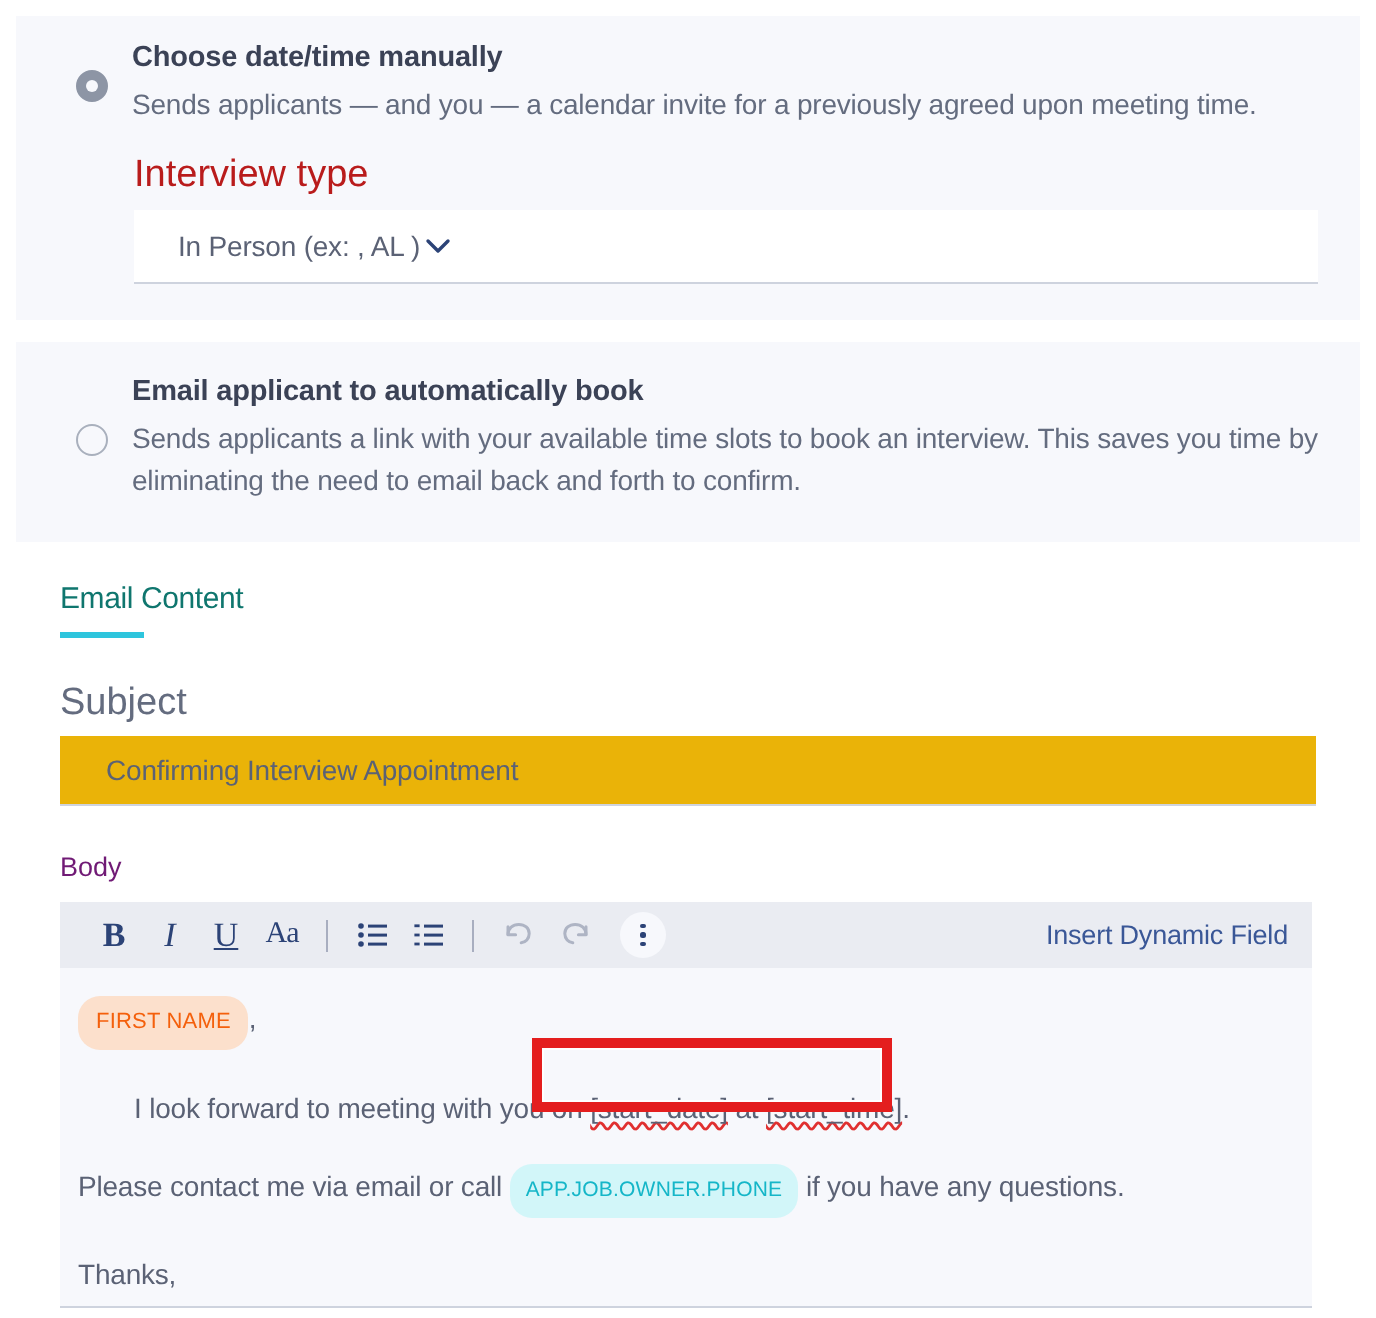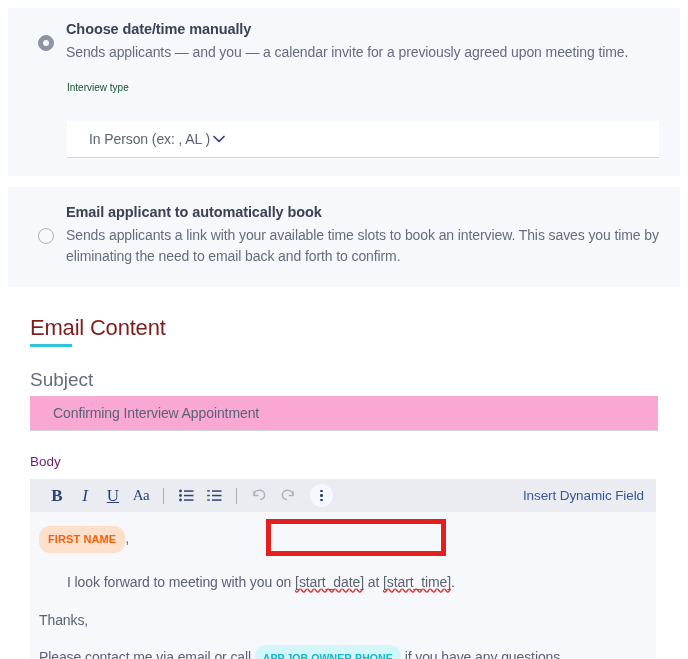--- a/index.html
+++ b/index.html
@@ -87,24 +87,24 @@
     letter-spacing: -0.1px;
   }
 
   
   .interview-type-wrap {
     padding-left: 59px;
     padding-right: 21px;
     margin-top: 16px;
   }
   .field-label {
-    font-size: 10px;
-    color: #14532d;
+    font-size: 19px;
+    color: #b91c1c;
     line-height: 18px;
-    margin-bottom: 24px;
+    margin-bottom: 8px;
   }
   .select-box {
     background: #ffffff;
     border-bottom: 1px solid #ced3de;
     height: 37px;
     display: flex;
     align-items: center;
     justify-content: flex-start;
     padding: 0 15px 0 22px;
   }
@@ -118,24 +118,24 @@
     display: block;
   }
   .chev svg { display: block; }
 
   
   .section {
     padding-left: 22px;
     padding-right: 22px;
   }
   .section-title {
-    font-size: 22px;
-    color: #7f1d1d;
+    font-size: 15px;
+    color: #0f766e;
     line-height: 27px;
-    margin-top: 27px;
+    margin-top: 15px;
     display: inline-block;
     position: relative;
     letter-spacing: -0.2px;
   }
   .section-title .rule {
     position: absolute;
     left: 0;
     bottom: -6px;
     width: 42px;
     height: 3px;
@@ -143,21 +143,21 @@
   }
 
   .subject-block { margin-top: 30px; }
   .subject-label {
     font-size: 19px;
     color: #646c7f;
     line-height: 18px;
   }
   .subject-field {
     margin-top: 7px;
-    background: #f9a8d4;
+    background: #eab308;
     border-bottom: 1px solid #ced3de;
     height: 35px;
     display: flex;
     align-items: center;
     padding-left: 23px;
   }
   .subject-value {
     font-size: 14px;
     color: #5b6275;
     letter-spacing: -0.1px;
@@ -250,21 +250,21 @@
     margin-bottom: 15px;
     white-space: nowrap;
   }
   .eb-line.l1 { margin-bottom: 19px; }
   .eb-line.l2 { margin-bottom: 18px; margin-left: 28px; }
   .eb-line.l3 { margin-bottom: 18px; }
 
   .tag {
     display: inline-block;
     border-radius: 11px;
-    font-weight: bold;
+    font-weight: normal;
     letter-spacing: 0.1px;
     vertical-align: baseline;
   }
   .tag.orange {
     background: #fce0cc;
     color: #f4600c;
     font-size: 11px;
     padding: 3px 9px 4px 9px;
   }
   .tag.cyan {
@@ -416,26 +416,26 @@
         <div class="editor-body">
 
           <div class="eb-line l1">
             <span class="tag orange">FIRST NAME</span><span>,</span>
           </div>
 
           <div class="eb-line l2">
             <span>I look forward to meeting with you on </span><span class="spell">[start_date]</span><span> at </span><span class="spell">[start_time]</span><span>.</span>
           </div>
 
-          <div class="eb-line l4">Thanks,</div>
-
           <div class="eb-line l3">
             <span>Please contact me via email or call </span><span class="tag cyan">APP.JOB.OWNER.PHONE</span><span> if you have any questions.</span>
           </div>
 
+          <div class="eb-line l4">Thanks,</div>
+
         </div>
       </div>
     </div>
   </div>
 
   <div class="annotation-box">
     <span class="annotation-inner"></span>
   </div>
 
 </div>

